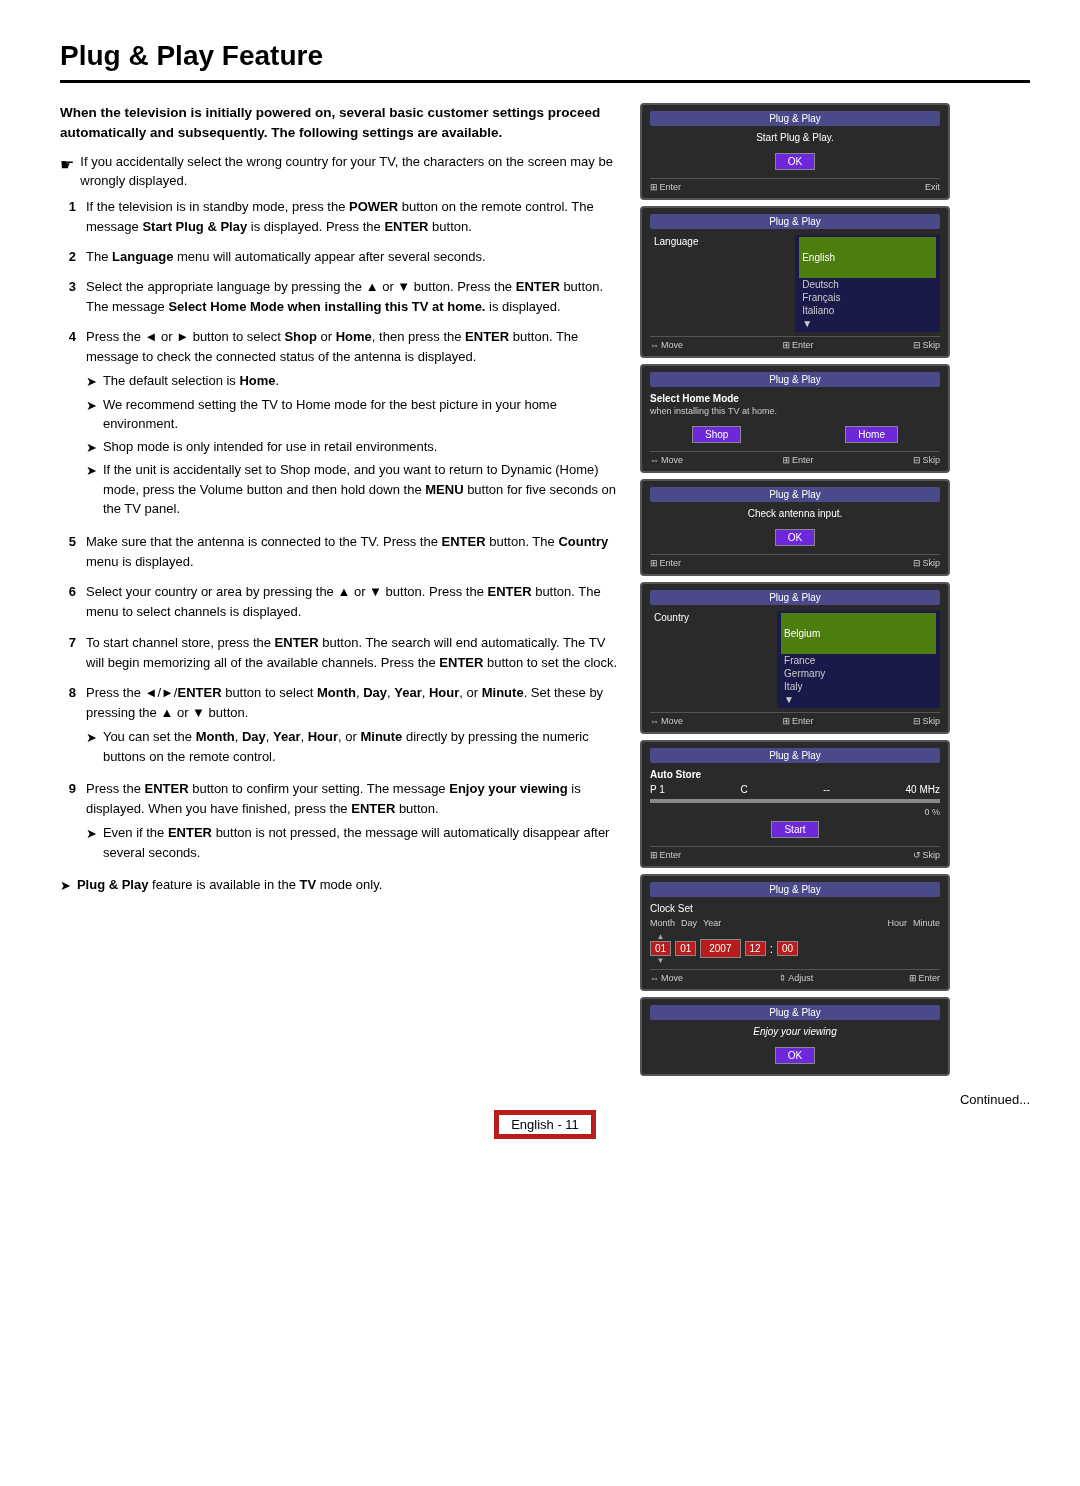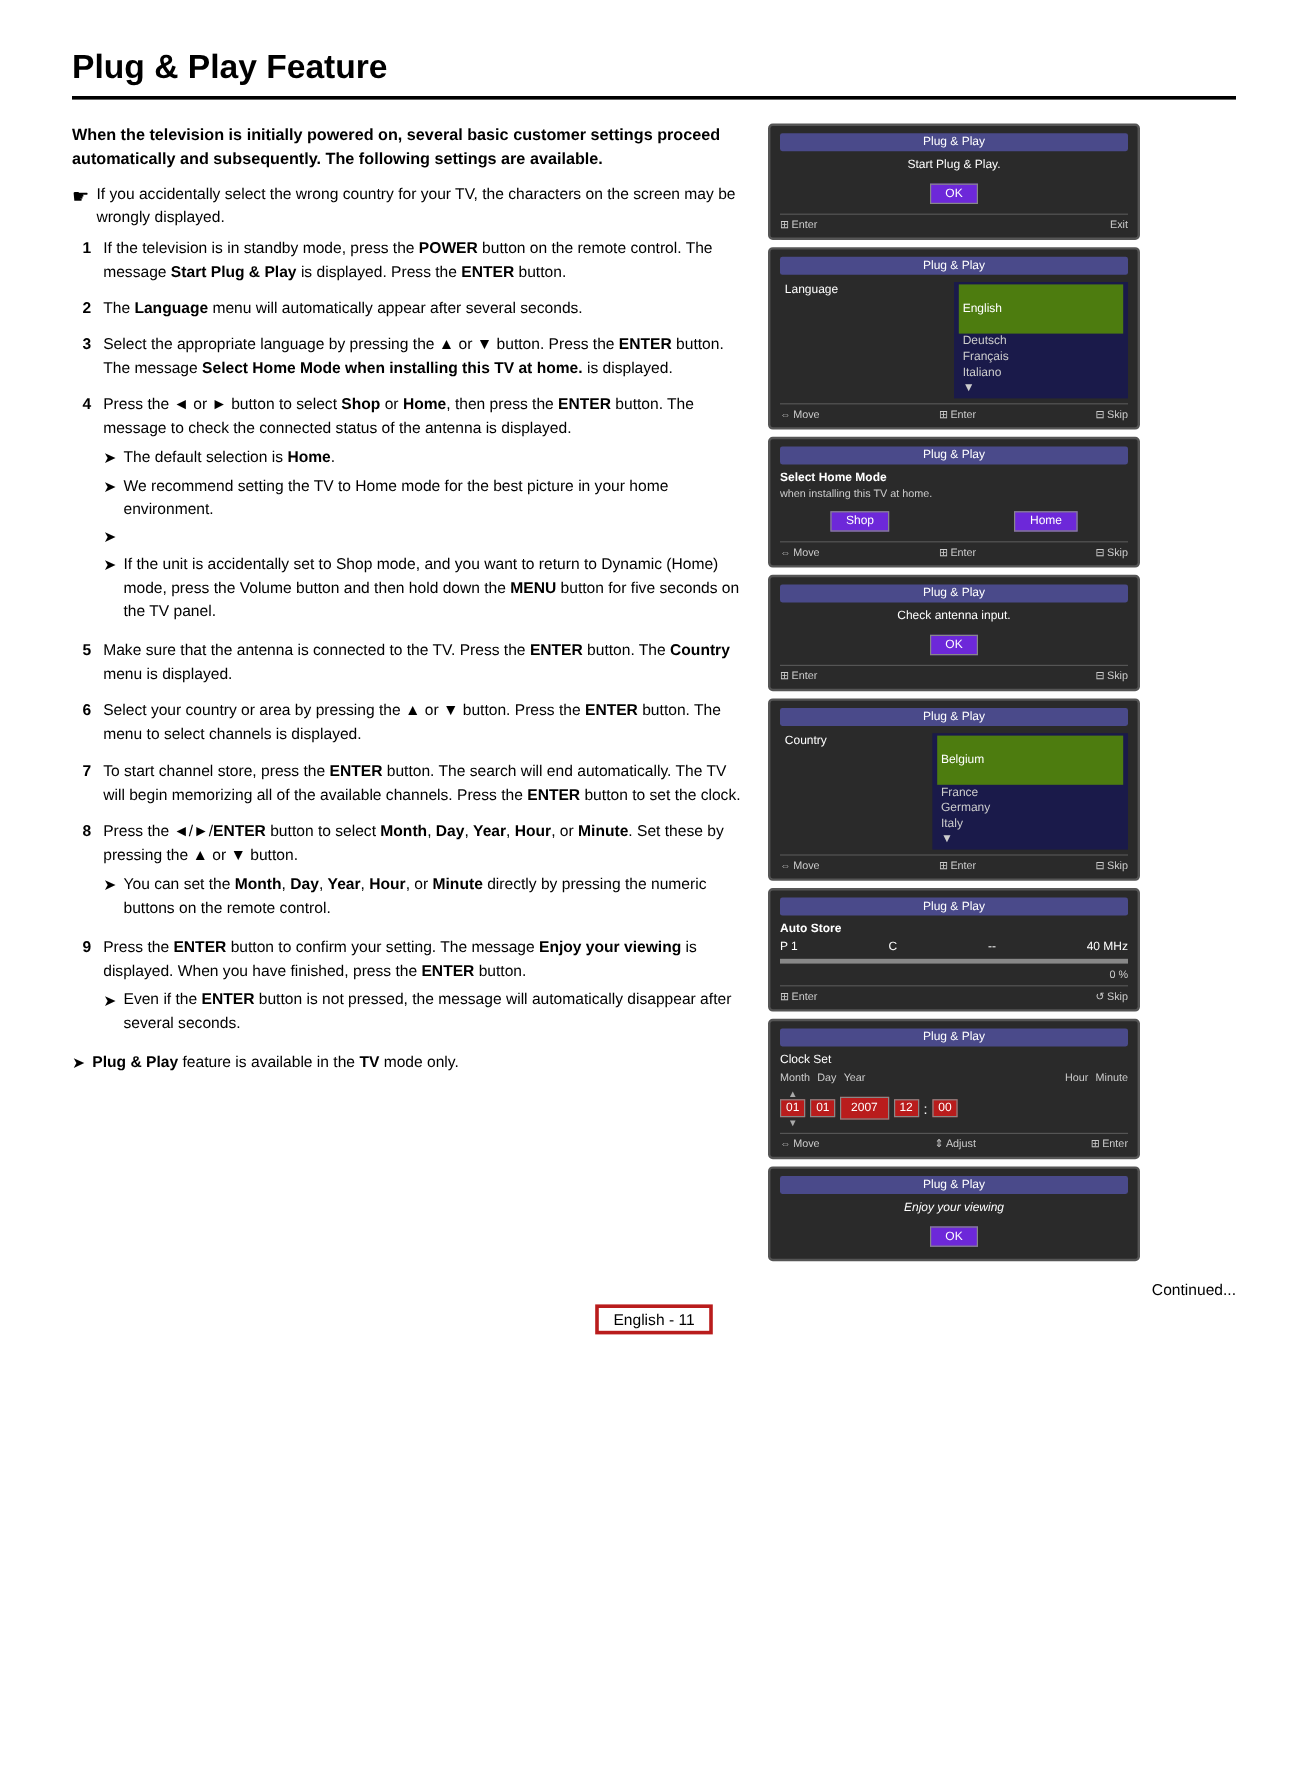--- a/index.html
+++ b/index.html
@@ -125,21 +125,21 @@
       margin-top: 16px;
     }
 
     .footer-lang {
       text-align: center;
       margin-top: 10px;
       font-size: 13px;
     }
 
     .footer-lang span {
-      border: 3px solid #b91c1c;
+      border: 5px solid #b91c1c;
       padding: 2px 12px;
     }
 
     
     .tv-panel {
       background: #2a2a2a;
       border: 2px solid #555;
       border-radius: 4px;
       padding: 6px 8px;
       color: #fff;
@@ -335,20 +335,21 @@
             <li class="sub-item">
               <span class="arrow-icon">➤</span>
               <span>The default selection is <b>Home</b>.</span>
             </li>
             <li class="sub-item">
               <span class="arrow-icon">➤</span>
               <span>We recommend setting the TV to Home mode for the best picture in your home environment.</span>
             </li>
             <li class="sub-item">
               <span class="arrow-icon">➤</span>
+              <span>Shop mode is only intended for use in retail environments.</span>
             </li>
             <li class="sub-item">
               <span class="arrow-icon">➤</span>
               <span>If the unit is accidentally set to Shop mode, and you want to return to Dynamic (Home) mode, press the Volume button and then hold down the <b>MENU</b> button for five seconds on the TV panel.</span>
             </li>
           </ul>
         </div>
       </li>
 
       <li class="step-item">
@@ -505,20 +506,23 @@
       <div class="tv-auto-store-row">
         <span>P 1</span>
         <span>C</span>
         <span>--</span>
         <span>40 MHz</span>
       </div>
       <div class="tv-progress-bar">
         <div class="tv-progress-fill"></div>
       </div>
       <div style="text-align:right; font-size:9px; color:#ccc;">0 %</div>
+      <div class="tv-panel-center">
+        <div class="tv-btn">Start</div>
+      </div>
       <div class="tv-footer">
         <span class="tv-footer-item">⊞ <span>Enter</span></span>
         <span class="tv-footer-item">↺ <span>Skip</span></span>
       </div>
     </div>
 
     <div class="tv-panel">
       <div class="tv-panel-title">Plug &amp; Play</div>
       <div style="font-size:10px; font-weight:normal; margin-bottom:4px;">Clock Set</div>
       <div class="tv-clock-row">

